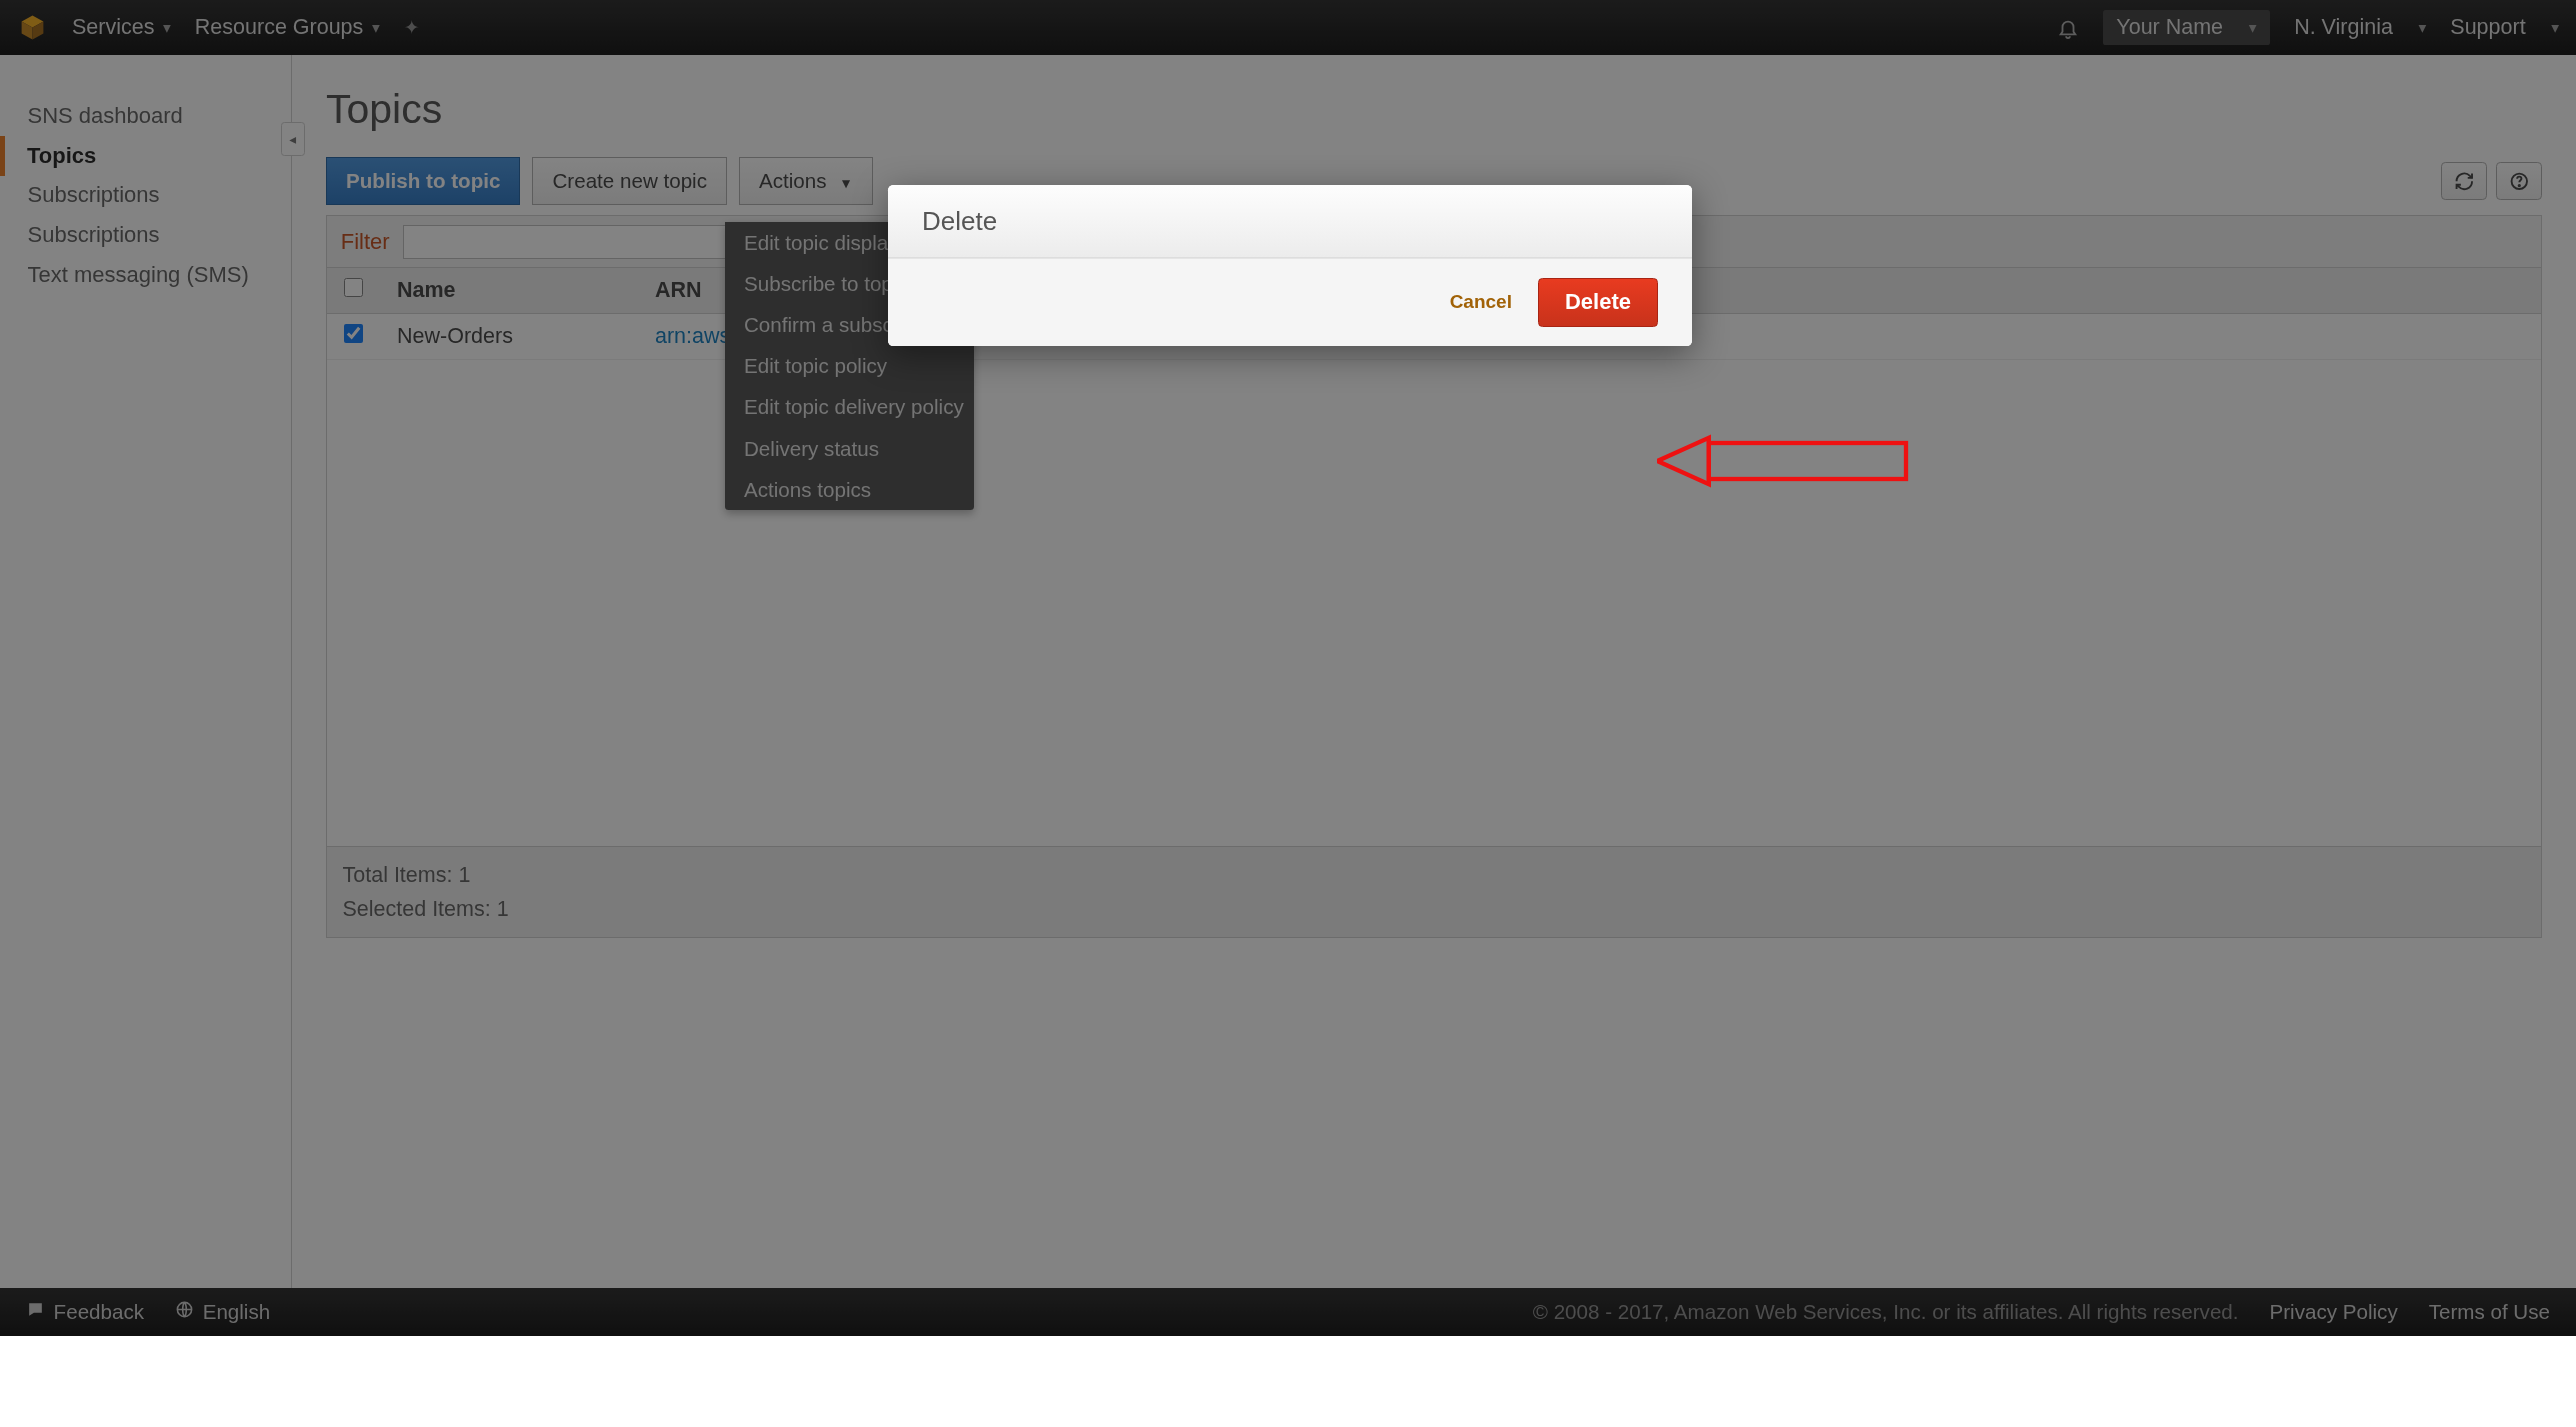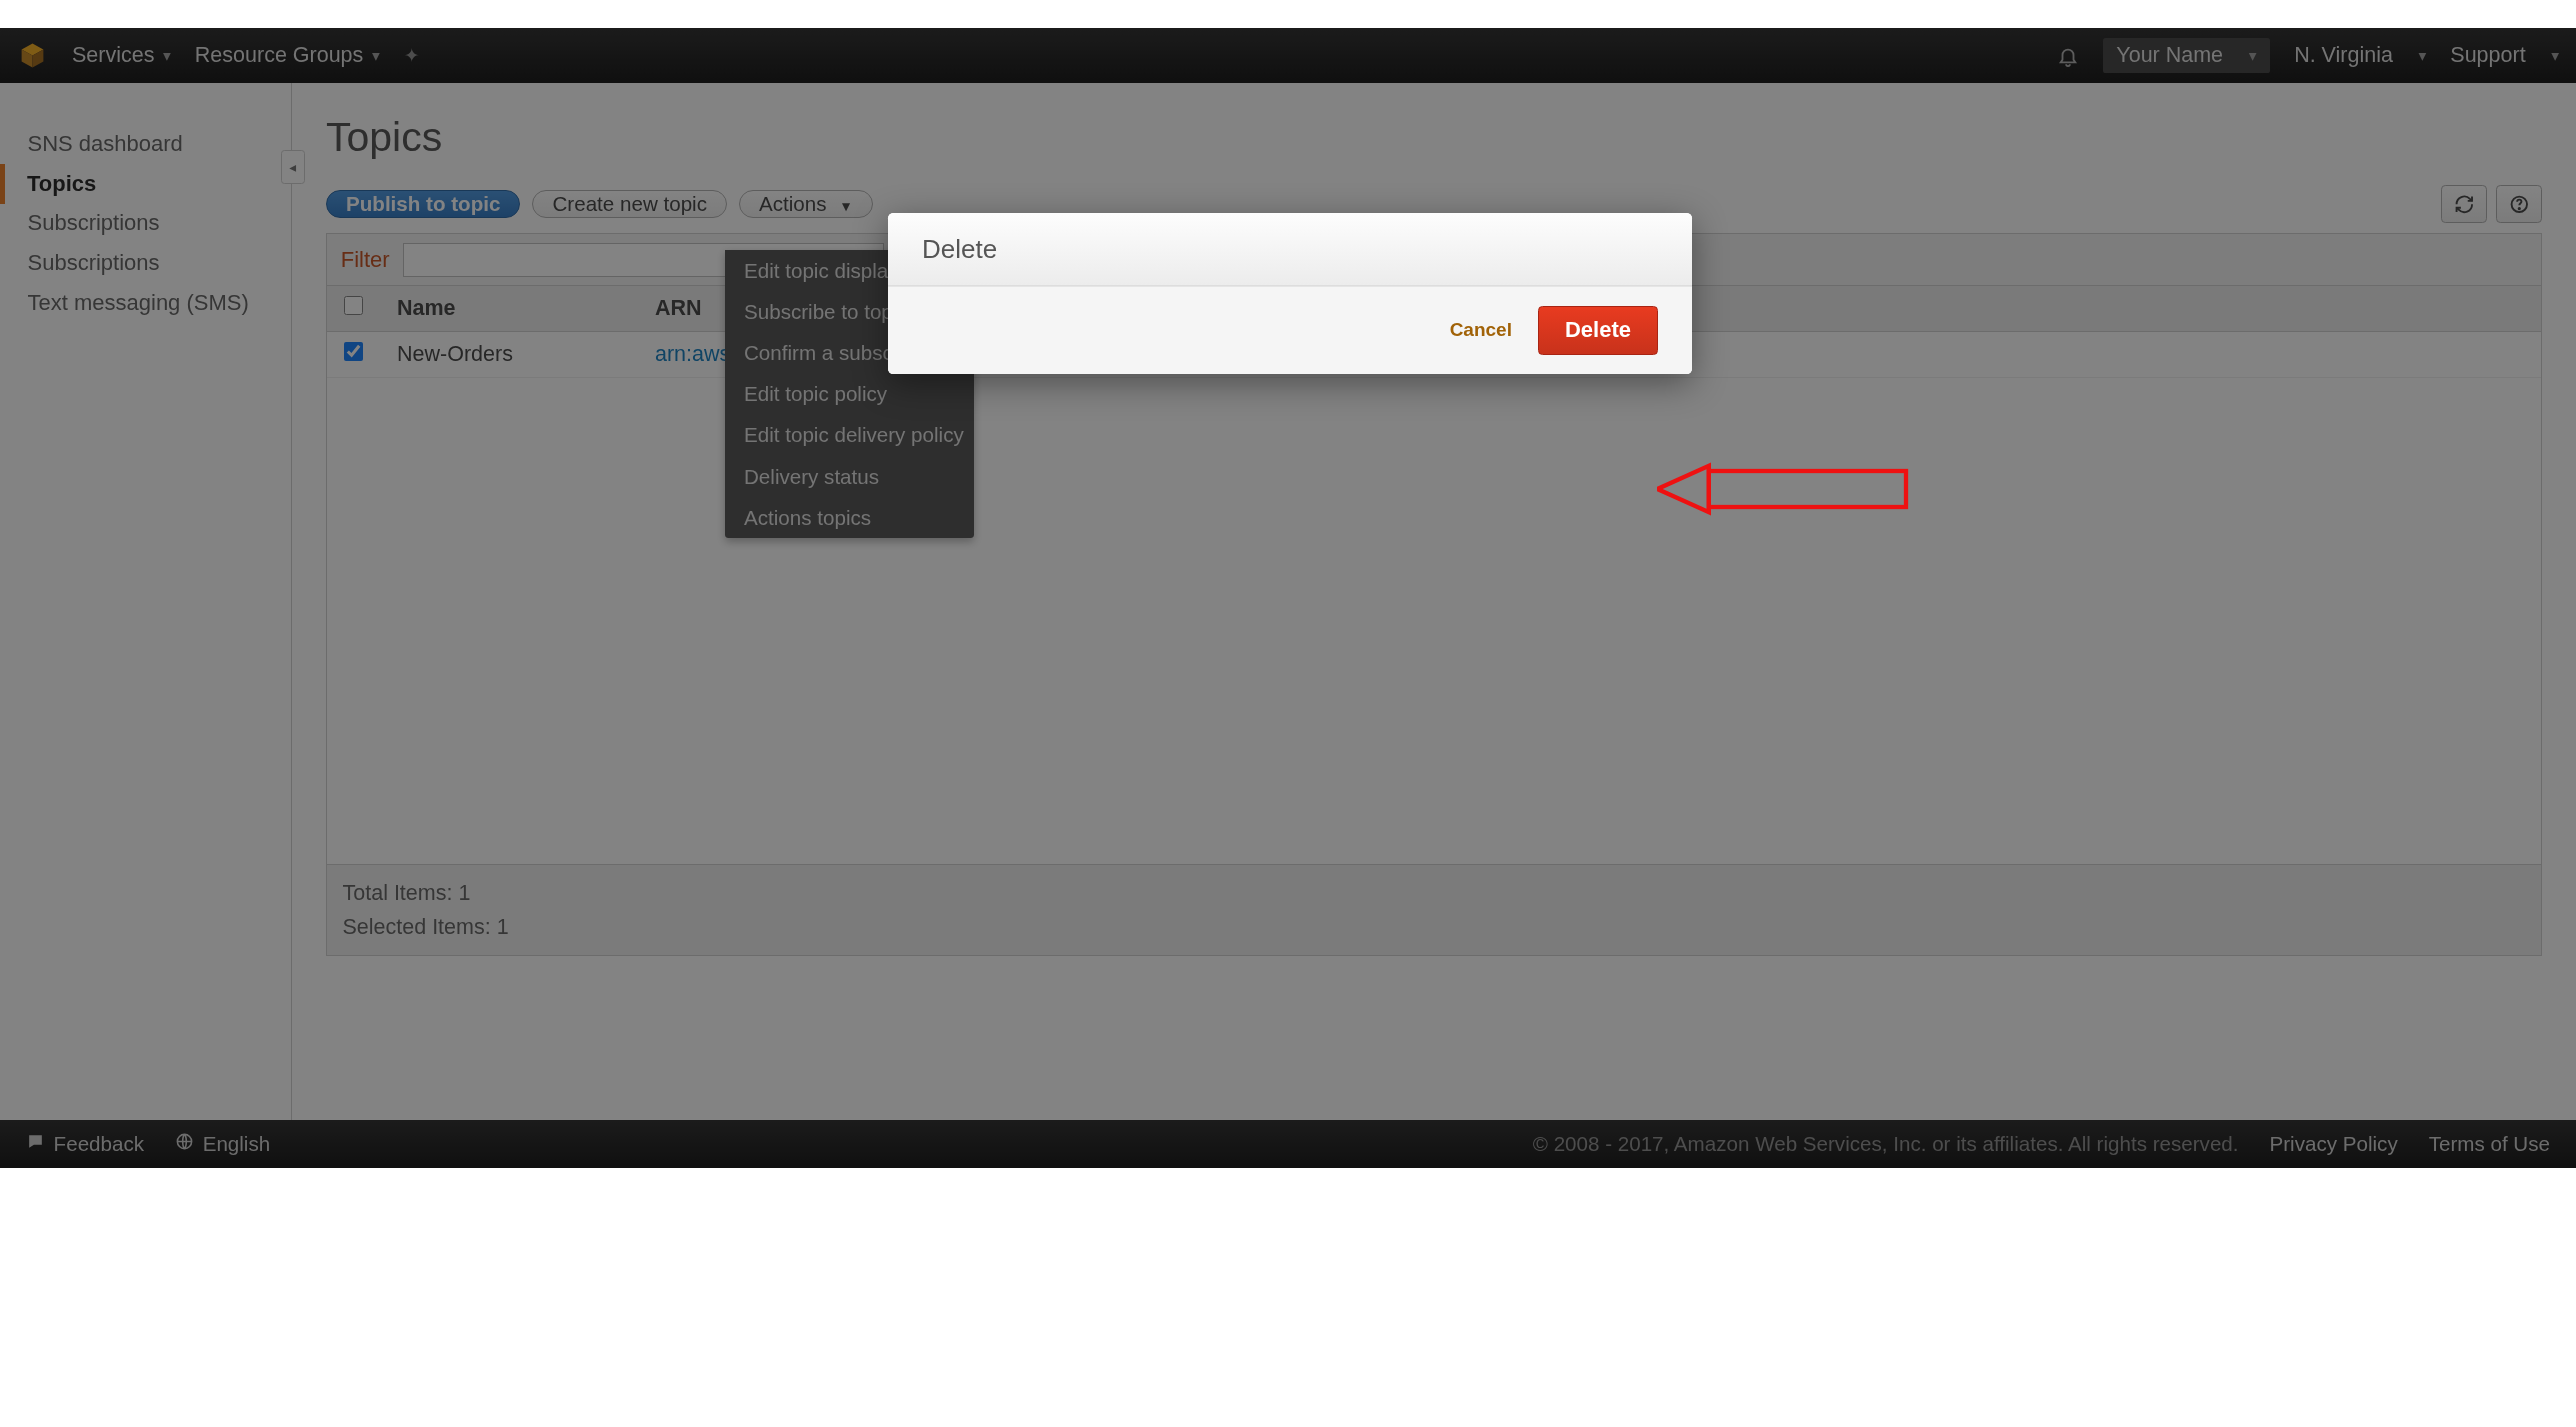--- a/index.html
+++ b/index.html
@@ -19,21 +19,21 @@
 
 .sidebar { position: absolute; left: 0; top: 55px; width: 292px; bottom: 48px; border-right: 0.9px solid #ccc; padding-top: 41px; }
 .sidebar .item { padding: 6.9px 24px 6.9px 27.5px; color: #555; font-size: 22px; cursor: pointer; }
 .sidebar .item.active { border-left: 5.2px solid #ec7211; font-weight: bold; color: #111; padding-left: 22px; }
 .sidebar .collapse-handle { position: absolute; right: -13.7px; top: 67px; width: 24px; height: 34px; background: #fff; border: 0.9px solid #ccc; border-radius: 3.4px; display: flex; align-items: center; justify-content: center; font-size: 13.7px; color: #666; cursor: pointer; }
 
 
 .main { position: absolute; left: 326px; right: 0; top: 55px; bottom: 48px; padding: 31px 34px 0 0; }
 .main h1 { font-size: 41px; font-weight: 400; color: #444; margin-bottom: 24px; }
 .toolbar { display: flex; align-items: center; margin-bottom: 10.3px; }
-.btn { font-size: 20.6px; padding: 1px 19px; border-radius: 16px; border: 0.9px solid #aaa; background: linear-gradient(#fff, #eee); cursor: pointer; margin-right: 12px; color: #333; }
+.btn { font-size: 20.6px; padding: 11px 19px; border-radius: 0; border: 0.9px solid #aaa; background: linear-gradient(#fff, #eee); cursor: pointer; margin-right: 12px; color: #333; }
 .btn.primary { background: linear-gradient(#3b8ede, #1e6ec1); color: #fff; border: 0.9px solid #15599e; font-weight: bold; }
 .btn .caret { margin-left: 6.9px; font-size: 13.7px; }
 .toolbar .right { margin-left: auto; display: flex; }
 .icon-btn { width: 46px; height: 38px; border: 0.9px solid #aaa; background: linear-gradient(#fff, #eee); border-radius: 4.3px; display: flex; align-items: center; justify-content: center; margin-left: 8.6px; cursor: pointer; font-size: 20.6px; color: #444; }
 
 
 .dropdown { position: absolute; background: #444; color: #ddd; font-size: 20.6px; border-radius: 0 0 3.4px 3.4px; box-shadow: 0 3.4px 8.6px rgba(0,0,0,.3); z-index: 5; }
 .dropdown .ditem { padding: 8.6px 19px; cursor: pointer; white-space: nowrap; }
 
 
@@ -69,21 +69,21 @@
 .modal-footer .cancel { color: #a16207; font-weight: bold; font-size: 19px; cursor: pointer; margin-right: 26px; }
 .modal-footer .delete-btn { background: linear-gradient(#e83b20, #c8321b); color: #fff; font-weight: bold; font-size: 22px; padding: 10.3px 26px; border-radius: 4.3px; border: 0.9px solid #a82413; cursor: pointer; }
 
 
 .annotation { position: absolute; z-index: 30; }
 .annotation .arrow-svg { display: block; }
 
 input[type=checkbox] { width: 19px; height: 19px; }
 
 
-.canvas { width: 2576px; height: 1140px; position: relative; margin-top: 28px; }
+.canvas { width: 2576px; height: 1336px; position: relative; }
 </style>
 </head>
 <body>
 
 <div class="canvas">
 
   <div class="topnav">
     <span class="logo">
       <svg width="29" height="29" viewBox="0 0 24 24">
           <polygon points="3,7 12,2 21,7 12,12" fill="#f7a80d"></polygon>

